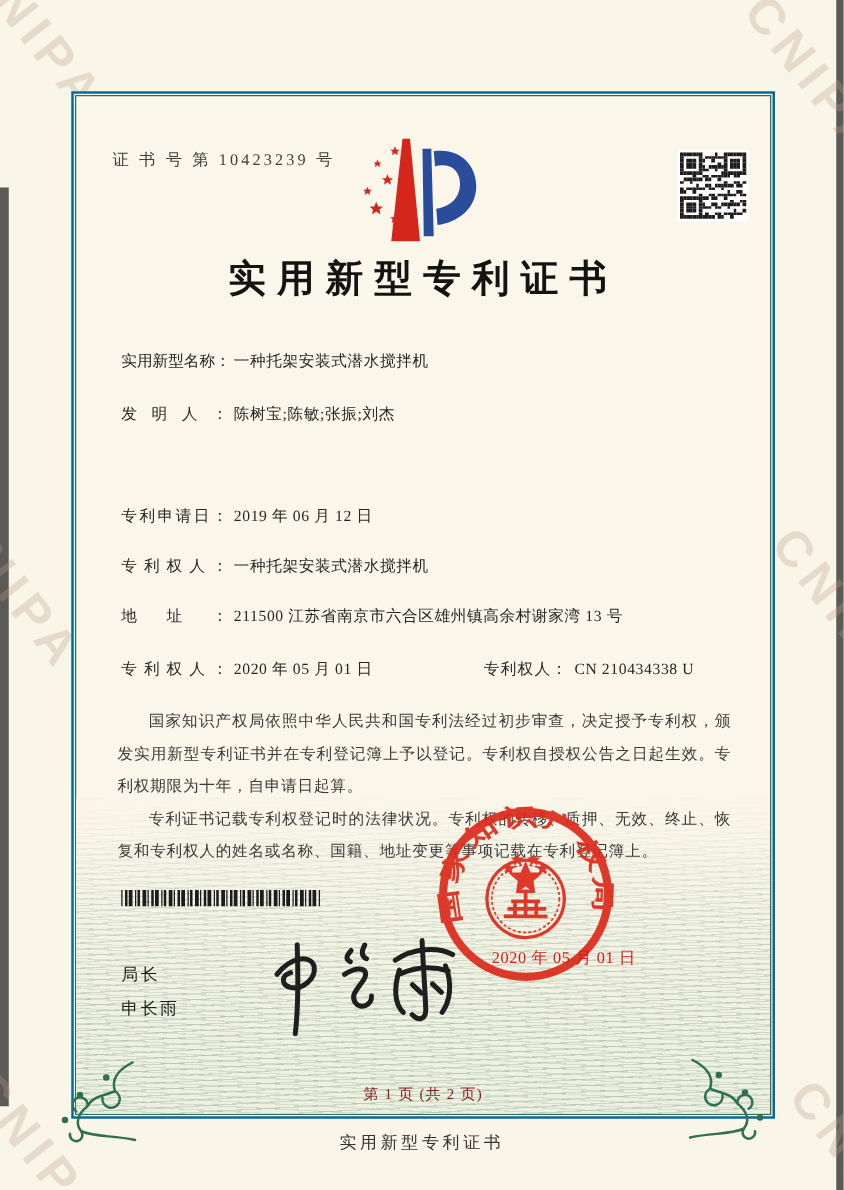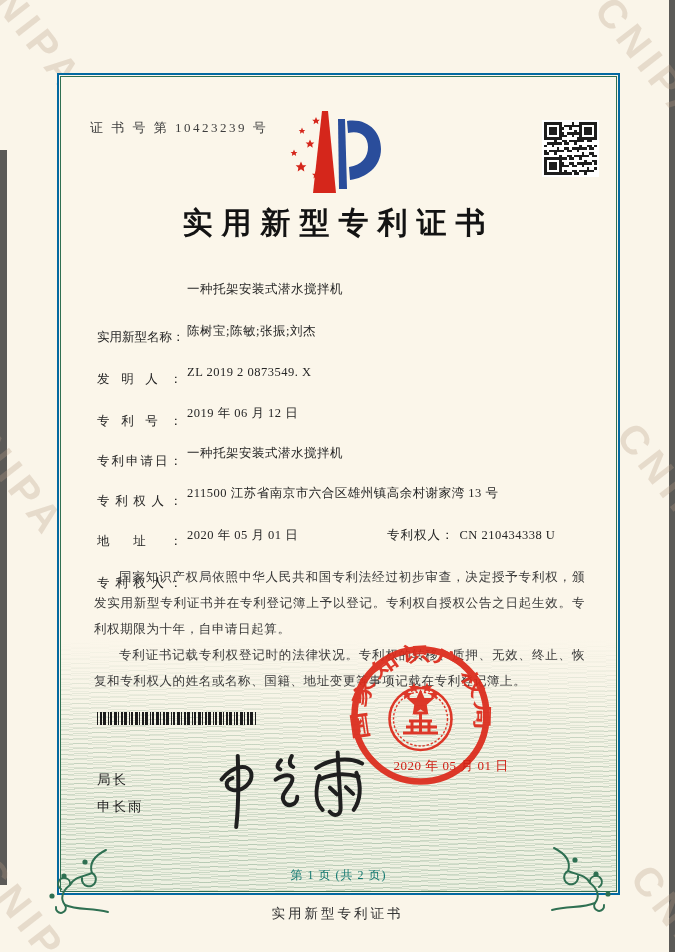--- a/index.html
+++ b/index.html
@@ -42,41 +42,41 @@
     display:grid;grid-template-columns:repeat(21,1fr);grid-template-rows:repeat(21,1fr);
     padding:2px;box-sizing:border-box;
   }
   .qr i{display:block;}
   .qr i.d{background:#1d1d1d;}
   .title{
     position:absolute;left:0;right:0;top:128px;text-align:center;
     font-size:30px;font-weight:700;letter-spacing:9px;color:#131313;
   }
   .field-row{position:absolute;left:38px;right:20px;font-size:12.5px;color:#262626;height:18px;}
-  .f-label{display:inline-block;width:85px;text-align:justify;text-align-last:justify;vertical-align:top;white-space:nowrap;margin-top:48px;}
+  .f-label{display:inline-block;width:85px;text-align:justify;text-align-last:justify;vertical-align:top;white-space:nowrap;}
   .f-value{margin-left:5px;letter-spacing:0.5px;}
   .grant2{position:absolute;left:290px;top:0;white-space:nowrap;}
   .grant2 .g-label{letter-spacing:1px;}
   .paras{
     position:absolute;left:35px;top:489px;width:491px;
     font-size:12.5px;line-height:26px;letter-spacing:0.6px;color:#3a3a3a;text-align:justify;
   }
   .paras p{margin:0;text-indent:2em;}
   .barcode{position:absolute;left:38px;top:637px;width:163px;height:13px;display:flex;align-items:stretch;}
   .barcode b{display:block;background:#1c1c1c;}
   .barcode s{display:block;}
   .officer-title{position:absolute;left:38px;top:696px;font-size:13.5px;letter-spacing:2px;color:#1e1e1e;font-family:"Liberation Sans",sans-serif;}
   .officer-name{position:absolute;left:38px;top:723px;font-size:13.5px;letter-spacing:2px;color:#1e1e1e;font-family:"Liberation Sans",sans-serif;}
   .signature{position:absolute;left:146px;top:672px;transform:rotate(-2deg);}
   .seal{position:absolute;left:348px;top:643px;width:145px;height:145px;}
   .seal-date{
     position:absolute;left:356px;top:757px;width:190px;text-align:center;
     font-size:13px;letter-spacing:0.5px;color:#cf2015;z-index:3;
   }
-  .page-info{position:absolute;left:0;right:0;top:792px;text-align:center;font-size:12px;letter-spacing:1px;color:#0f766e;}
+  .page-info{position:absolute;left:0;right:0;top:792px;text-align:center;font-size:12px;letter-spacing:1px;color:#7f1d1d;}
   .footer-note{position:absolute;left:0;right:0;top:905px;text-align:center;font-size:13.5px;letter-spacing:3px;color:#333;}
   .flourish{position:absolute;z-index:2;}
   .fl-bl{left:40px;top:846px;}
   .fl-br{left:548px;top:844px;transform:scaleX(-1);}
 </style>
 </head>
 <body>
 
 <div class="edge edge-left"></div>
 <div class="edge edge-right"></div>
@@ -560,23 +560,20 @@
       <i></i>
     </div>
 
   <div class="title">实用新型专利证书</div>
 
   <div class="field-row" style="top:206px">
     <span class="f-label">实用新型名称：</span><span class="f-value">一种托架安装式潜水搅拌机</span>
   </div>
   <div class="field-row" style="top:248px">
     <span class="f-label">发明人：</span><span class="f-value">陈树宝;陈敏;张振;刘杰</span>
-  </div>
-  <div class="field-row" style="top:290px">
-    <span class="f-label">专利号：</span><span class="f-value">ZL 2019 2 0873549. X</span>
   </div>
   <div class="field-row" style="top:330px">
     <span class="f-label">专利申请日：</span><span class="f-value">2019 年 06 月 12 日</span>
   </div>
   <div class="field-row" style="top:370px">
     <span class="f-label">专利权人：</span><span class="f-value">一种托架安装式潜水搅拌机</span>
   </div>
   <div class="field-row" style="top:410px">
     <span class="f-label">地址：</span><span class="f-value">211500 江苏省南京市六合区雄州镇高余村谢家湾 13 号</span>
   </div>

